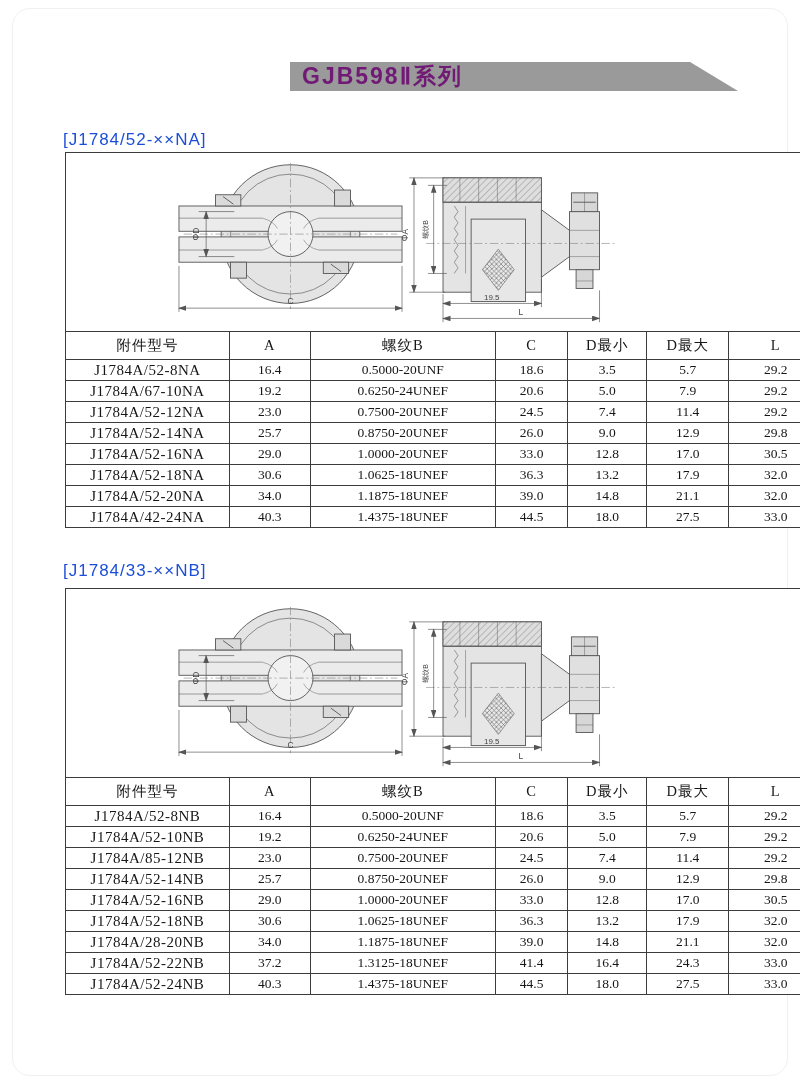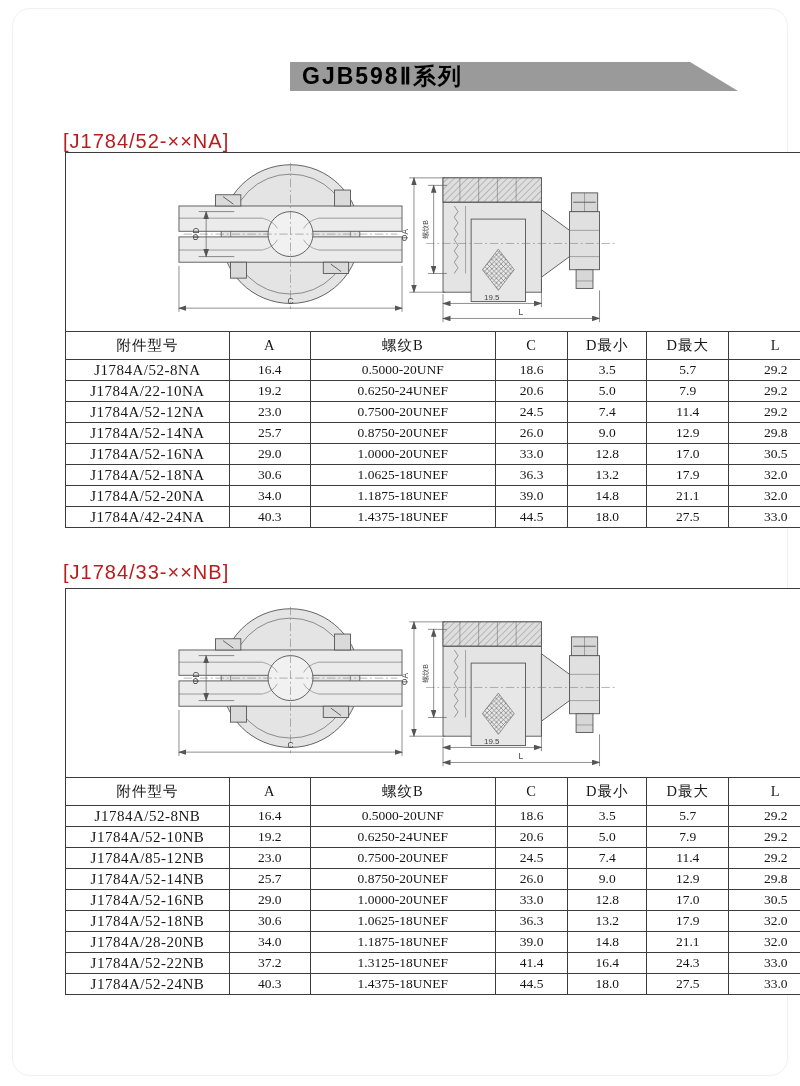--- a/index.html
+++ b/index.html
@@ -9,26 +9,26 @@
   }
   .page-frame{
     position:absolute;left:12px;top:8px;right:12px;bottom:10px;
     border:1px solid #f0f0f0;border-radius:18px;pointer-events:none;
   }
   
   .banner{
     position:absolute;left:290px;top:62px;width:448px;height:29px;
     background:#9a9a9a;
     clip-path:polygon(0 0, 89.3% 0, 100% 100%, 0 100%);
-    color:#000000;font-weight:bold;font-size:23px;line-height:29px;
+    color:#701a75;font-weight:bold;font-size:23px;line-height:29px;
     padding-left:12px;box-sizing:border-box;letter-spacing:2px;
   }
   
   .sec-label{
-    position:absolute;left:63px;font-size:20px;color:#b91c1c;letter-spacing:1px;
+    position:absolute;left:63px;font-size:17px;color:#1d4ed8;letter-spacing:1px;
   }
   .sec-label.one{top:130px;}
   .sec-label.two{top:561px;}
   
   .sec-box{
     position:absolute;left:65px;width:758px;border:1px solid #3c3c3c;
     box-sizing:border-box;background:#fff;
   }
   .sec-box.one{top:152px;}
   .sec-box.two{top:588px;}
@@ -198,21 +198,21 @@
         <tr>
           <td>J1784A/52-8NA</td>
           <td>16.4</td>
           <td>0.5000-20UNF</td>
           <td>18.6</td>
           <td>3.5</td>
           <td>5.7</td>
           <td>29.2</td>
         </tr>
         <tr>
-          <td>J1784A/22-10NA</td>
+          <td>J1784A/67-10NA</td>
           <td>19.2</td>
           <td>0.6250-24UNEF</td>
           <td>20.6</td>
           <td>5.0</td>
           <td>7.9</td>
           <td>29.2</td>
         </tr>
         <tr>
           <td>J1784A/52-12NA</td>
           <td>23.0</td>

